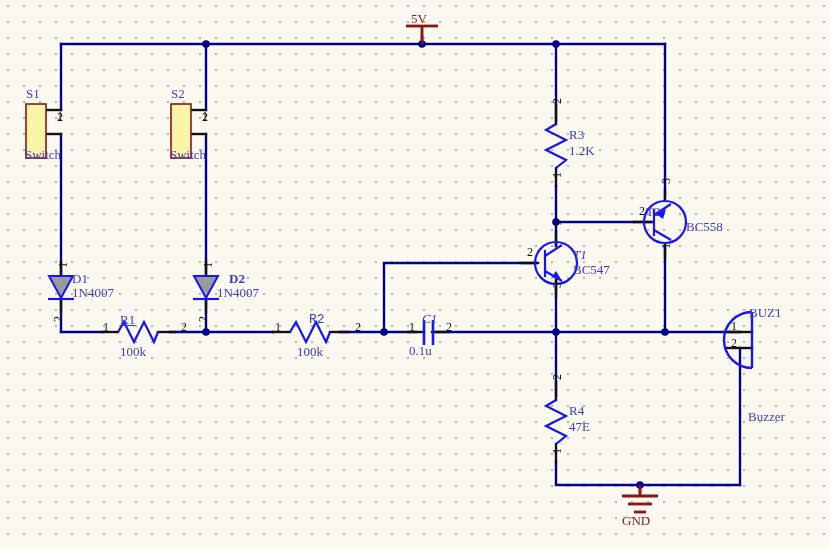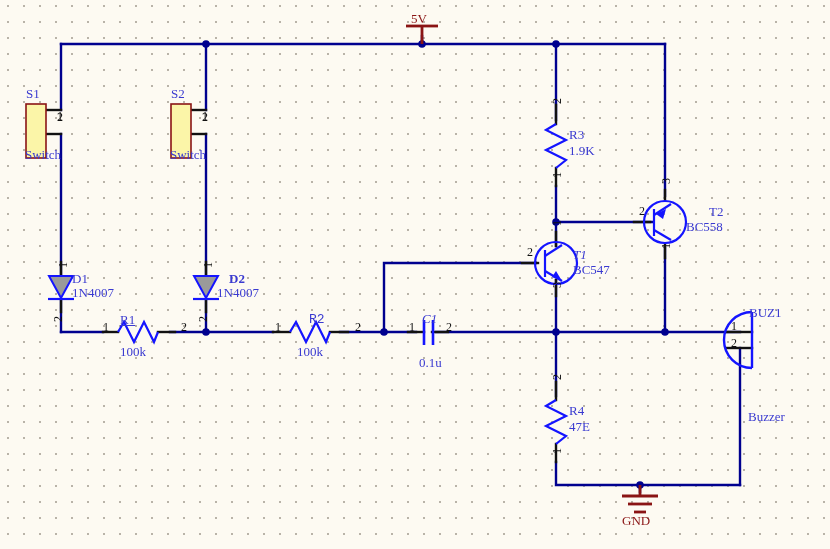--- a/index.html
+++ b/index.html
@@ -253,41 +253,41 @@
   <span class="lbl val" style="left:120px; top:345px;">100k</span>
   <span class="lbl pin" style="left:103px; top:321px;">1</span>
   <span class="lbl pin" style="left:181px; top:321px;">2</span>
 
   <span class="lbl ref" style="left:309px; top:313px;font-family:Liberation Mono, monospace;">R2</span>
   <span class="lbl val" style="left:297px; top:345px;">100k</span>
   <span class="lbl pin" style="left:275px; top:321px;">1</span>
   <span class="lbl pin" style="left:355px; top:321px;">2</span>
 
   <span class="lbl ref" style="left:569px; top:128px;">R3</span>
-  <span class="lbl val" style="left:569px; top:144px;">1.9K</span>
+  <span class="lbl val" style="left:569px; top:144px;">1.2K</span>
   <span class="lbl pin rot" style="left:551px; top:104px;">2</span>
   <span class="lbl pin rot" style="left:551px; top:178px;">1</span>
 
   <span class="lbl ref" style="left:569px; top:404px;">R4</span>
   <span class="lbl val" style="left:569px; top:420px;">47E</span>
   <span class="lbl pin rot" style="left:551px; top:380px;">2</span>
   <span class="lbl pin rot" style="left:551px; top:454px;">1</span>
 
   <span class="lbl ref" style="left:422px; top:312px;font-style:italic;">C1</span>
-  <span class="lbl val" style="left:419px; top:344px;margin-top:12px;">0.1u</span>
+  <span class="lbl val" style="left:409px; top:344px;">0.1u</span>
   <span class="lbl pin" style="left:409px; top:321px;">1</span>
   <span class="lbl pin" style="left:446px; top:321px;">2</span>
 
   <span class="lbl ref" style="left:573px; top:248px;font-style:italic;">T1</span>
   <span class="lbl val" style="left:573px; top:263px;">BC547</span>
   <span class="lbl pin rot" style="left:551px; top:226px;">1</span>
   <span class="lbl pin" style="left:527px; top:246px;">2</span>
   <span class="lbl pin rot" style="left:551px; top:288px;">3</span>
 
-  <span class="lbl ref" style="left:709px; top:205px;">T2</span>
+  <span class="lbl ref" style="left:646px; top:205px;">T2</span>
   <span class="lbl val" style="left:686px; top:220px;">BC558</span>
   <span class="lbl pin rot" style="left:660px; top:184px;">3</span>
   <span class="lbl pin" style="left:639px; top:205px;">2</span>
   <span class="lbl pin rot" style="left:660px; top:249px;">1</span>
 
   <span class="lbl ref" style="left:749px; top:306px;">BUZ1</span>
   <span class="lbl val" style="left:748px; top:363px;margin-top:47px;">Buzzer</span>
   <span class="lbl pin" style="left:731px; top:320px;">1</span>
   <span class="lbl pin" style="left:731px; top:337px;">2</span>
 

